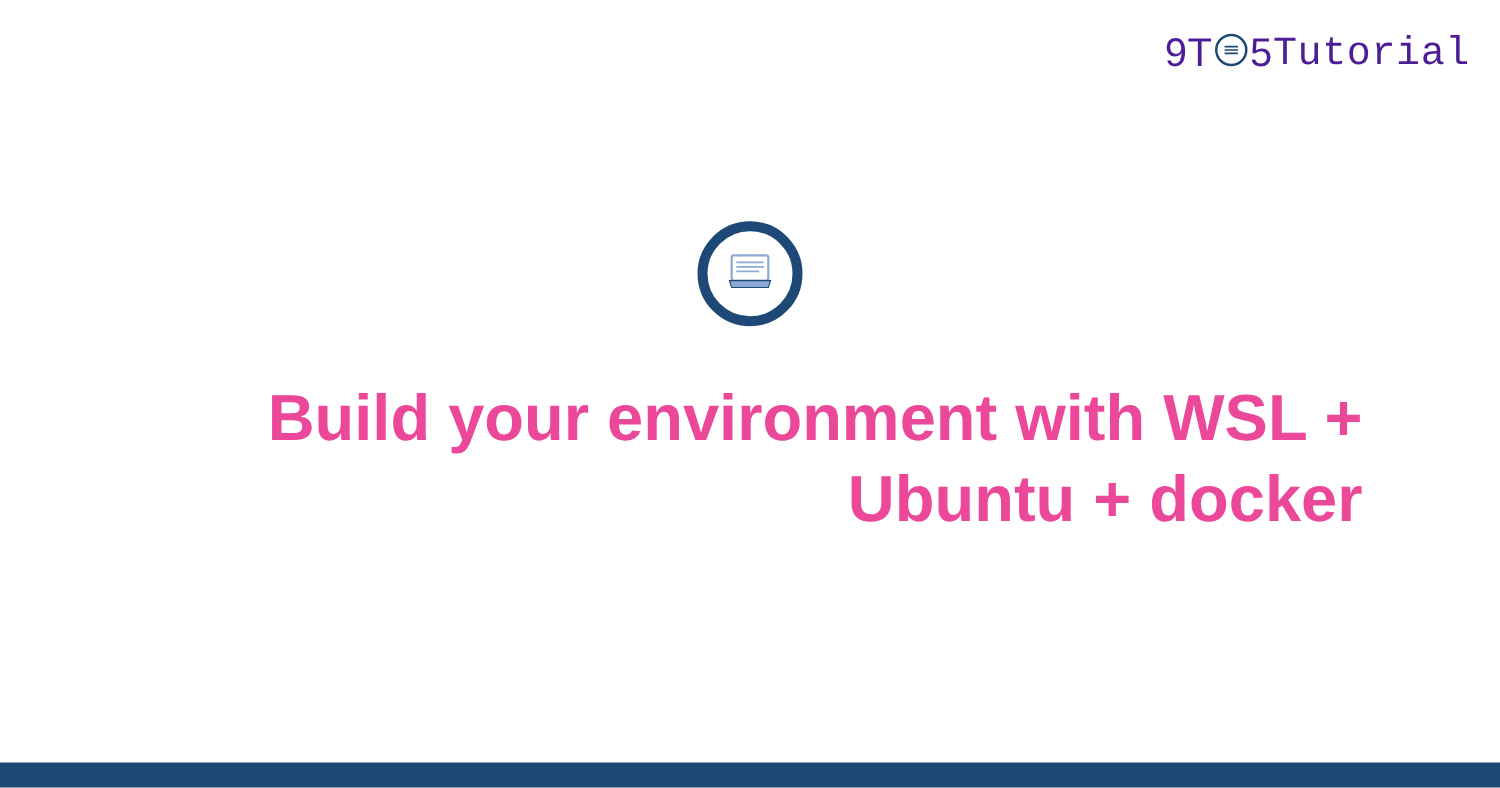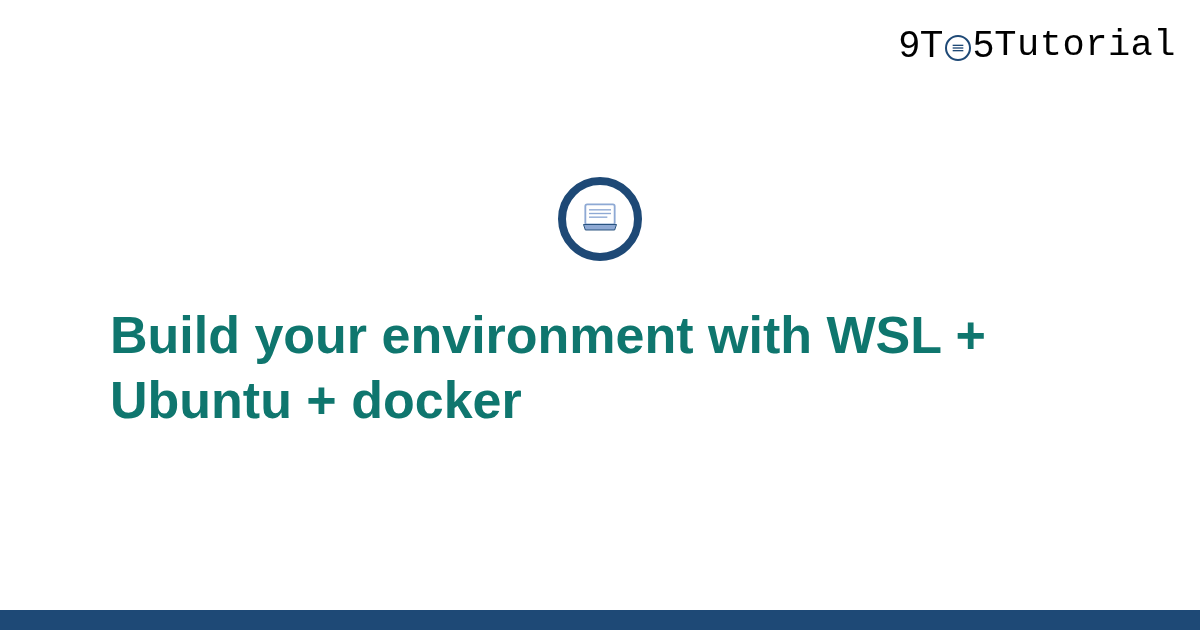--- a/index.html
+++ b/index.html
@@ -13,24 +13,24 @@
       font-family: -apple-system, BlinkMacSystemFont, "Segoe UI", Helvetica, Arial, sans-serif;
       background: #ffffff;
       position: relative;
       overflow: hidden;
     }
     .logo {
       position: absolute;
       top: 24px;
       right: 24px;
       display: flex;
-      align-items: center;
-      font-size: 37px;
+      align-items: flex-start;
+      font-size: 32px;
       font-weight: 500;
-      color: #000000;
+      color: #4c1d95;
       letter-spacing: 0.5px;
     }
     .logo-9 { font-weight: 400; }
     .logo-clock {
       display: inline-flex;
       align-items: center;
       justify-content: center;
       width: 26px;
       height: 26px;
       border: 2.5px solid #1e4976;
@@ -64,22 +64,22 @@
       margin-bottom: 42px;
       background: #ffffff;
     }
     .laptop-badge svg {
       width: 44px;
       height: 44px;
     }
     .title {
       font-size: 52px;
       font-weight: 700;
-      color: #0f766e;
-      text-align: left;
+      color: #ec4899;
+      text-align: right;
       line-height: 1.25;
       max-width: 980px;
     }
     .footer-bar {
       position: absolute;
       bottom: 0;
       left: 0;
       right: 0;
       height: 20px;
       background: #1e4976;

